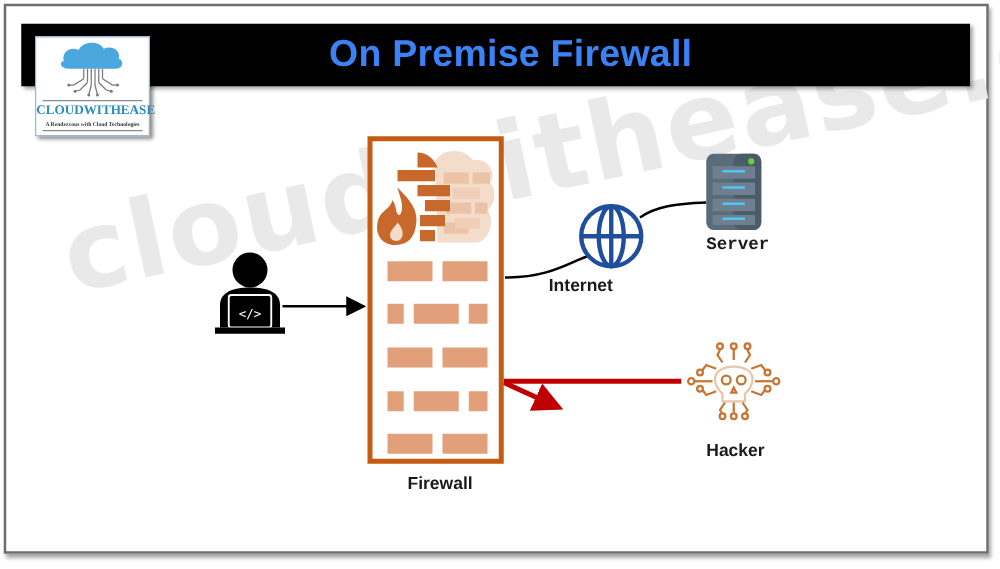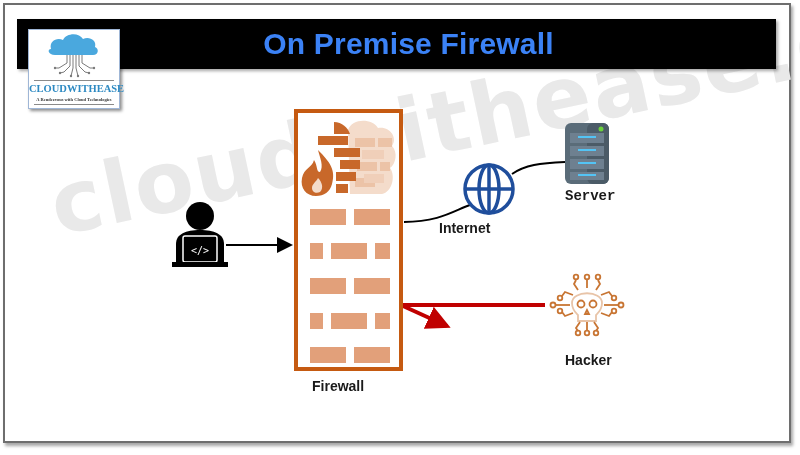--- a/index.html
+++ b/index.html
@@ -207,16 +207,16 @@
       <circle cx="598" cy="277" r="2.3"></circle>
     <path d="M580 322 L576 328 L578 331"></path>
       <circle cx="578" cy="333" r="2.3"></circle>
     <path d="M587 322 L587 330"></path>
       <circle cx="587" cy="333" r="2.3"></circle>
     <path d="M594 322 L598 328 L596 331"></path>
       <circle cx="596" cy="333" r="2.3"></circle>
   </g>
 </svg>
 
-<div class="label" style="left:312px; top:378px;">Firewall</div>
+<div class="label" style="left:326px; top:378px;">Firewall</div>
 <div class="label" style="left:439px; top:220px;">Internet</div>
 <div class="label" style="left:565px; top:188px;font-family:Liberation Mono, monospace;">Server</div>
 <div class="label" style="left:565px; top:352px;">Hacker</div>
 
 </body></html>

